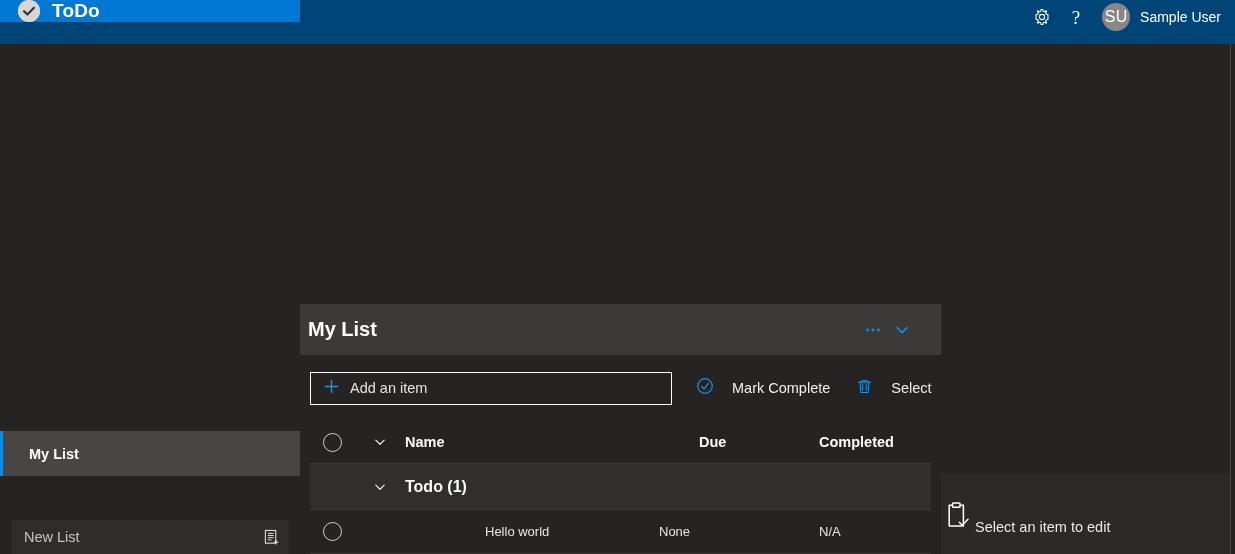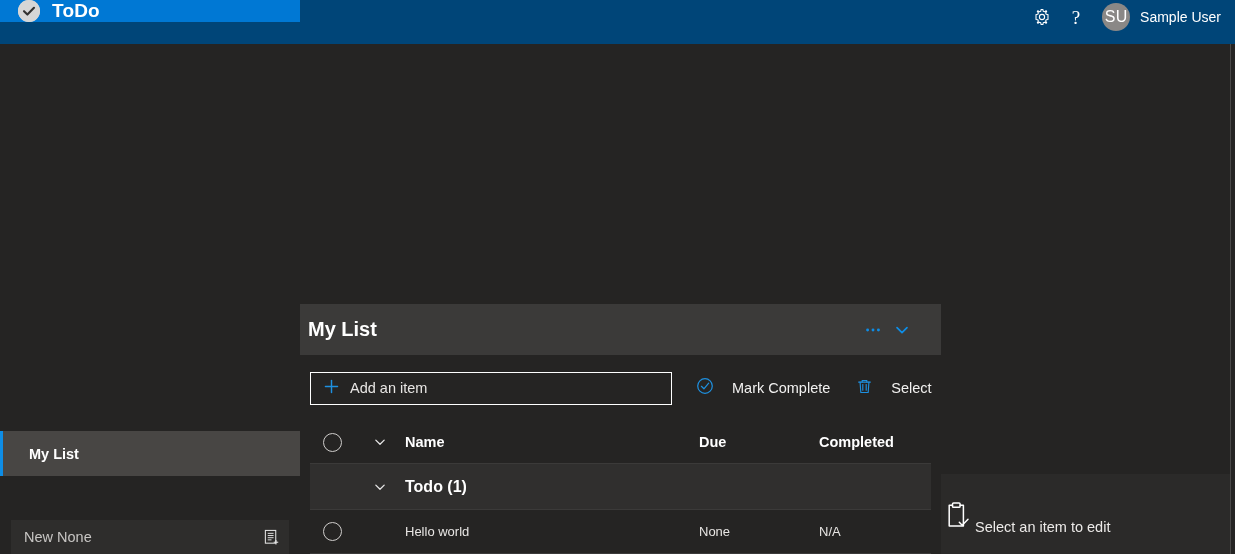--- a/index.html
+++ b/index.html
@@ -299,20 +299,21 @@
   .group-text {
     color: #ffffff;
     font-size: 16px;
     font-weight: 600;
   }
 
   .item-row {
     height: 44px;
     border-bottom: 1px solid #3b3a39;
     cursor: pointer;
+    gap: 40px;
   }
   .cell-text {
     color: #e8e6e4;
     font-size: 13px;
   }
 
   .circle {
     width: 19px;
     height: 19px;
     border-radius: 50%;
@@ -395,21 +396,21 @@
   <div class="body">
 
     <div class="sidebar">
 
       <div class="nav-item selected">
         <span class="nav-label">My List</span>
       </div>
 
       <div class="newlist-wrap">
         <div class="newlist">
-          <span class="newlist-text" title="New List">New None</span>
+          <span class="newlist-text" title="New List">New List</span>
           <span class="newlist-icon">
             <svg width="17" height="17" viewBox="0 0 18 18" fill="none">
               <rect x="2.5" y="1.5" width="11" height="13.5" stroke="#e6e6e6" stroke-width="1.1"></rect>
               <line x1="5" y1="4.6" x2="11.2" y2="4.6" stroke="#e6e6e6" stroke-width="1"></line>
               <line x1="5" y1="6.9" x2="11.2" y2="6.9" stroke="#e6e6e6" stroke-width="1"></line>
               <line x1="5" y1="9.2" x2="11.2" y2="9.2" stroke="#e6e6e6" stroke-width="1"></line>
               <line x1="5" y1="11.5" x2="9" y2="11.5" stroke="#e6e6e6" stroke-width="1"></line>
               <line x1="13.7" y1="11.6" x2="13.7" y2="16.4" stroke="#e6e6e6" stroke-width="1.1"></line>
               <line x1="11.3" y1="14" x2="16.1" y2="14" stroke="#e6e6e6" stroke-width="1.1"></line>
             </svg>

